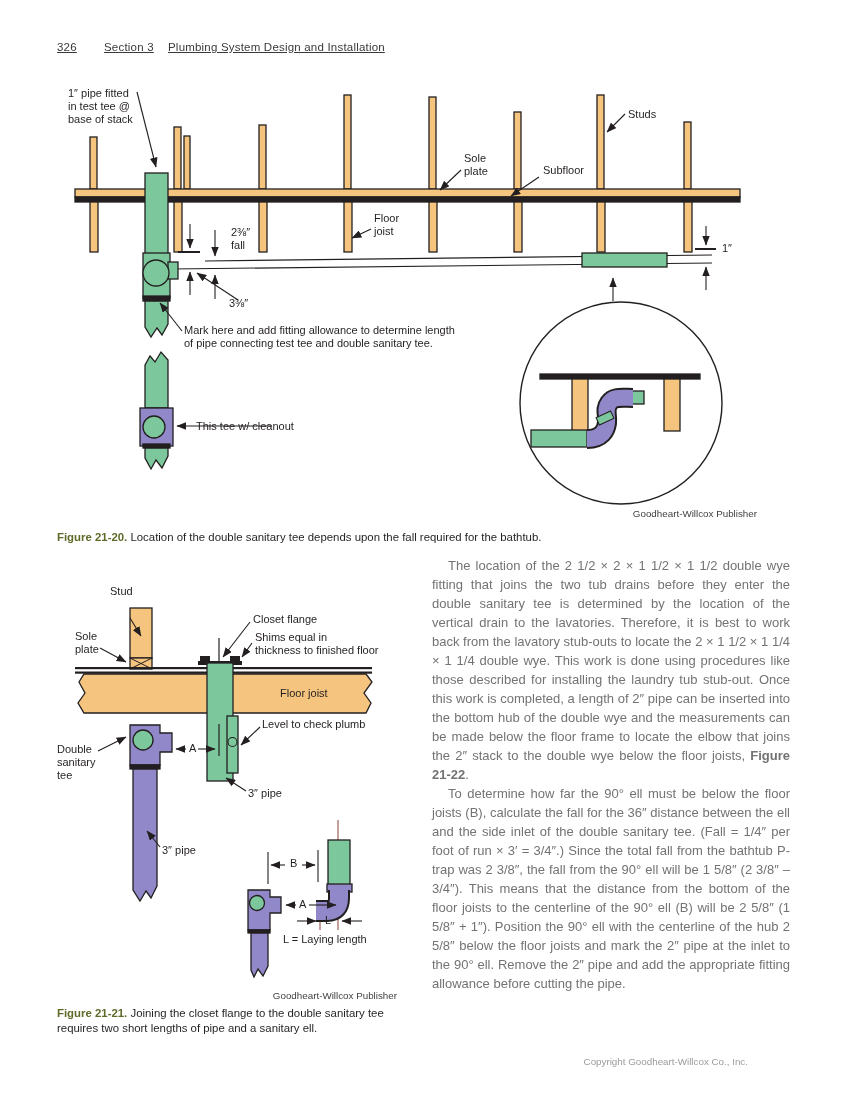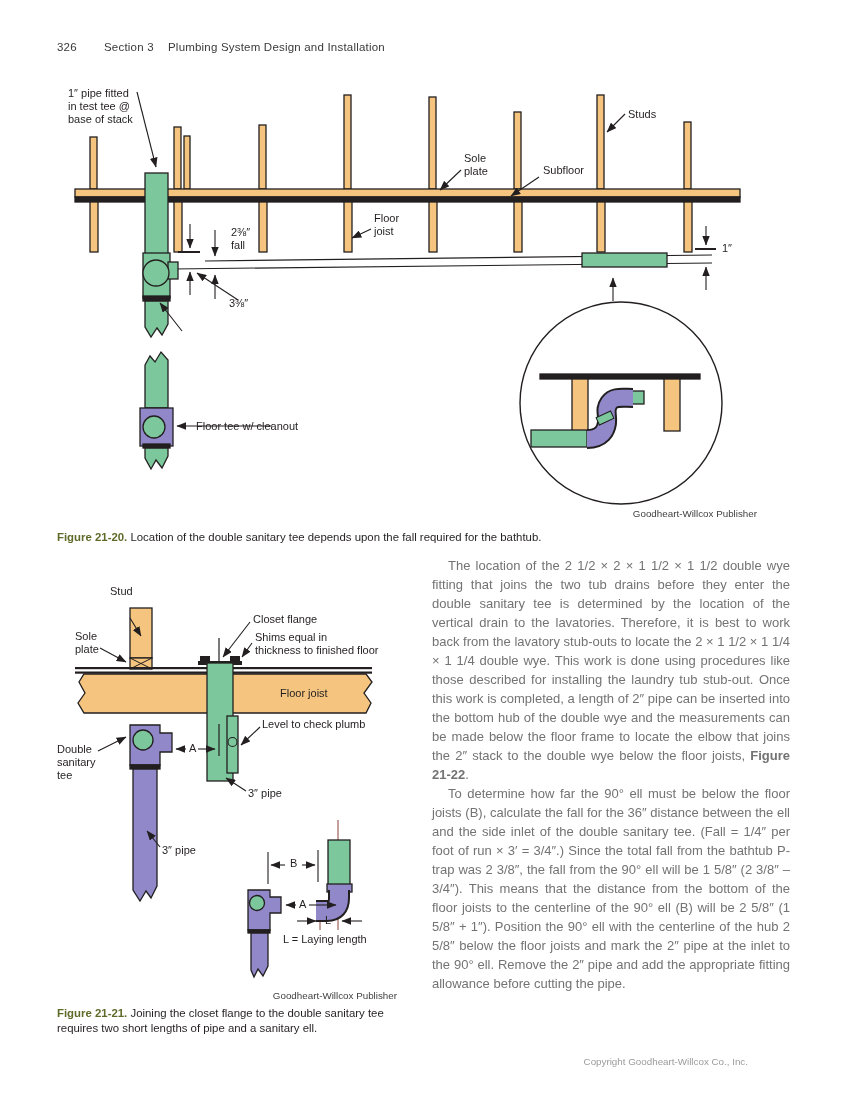--- a/index.html
+++ b/index.html
@@ -1,18 +1,18 @@
 <!DOCTYPE html>
 <html><head>
 <meta charset="utf-8">
 <style>
   html,body{margin:0;padding:0;background:#fff;}
   .page{position:relative;width:849px;height:1112px;background:#ffffff;overflow:hidden;
         font-family:"Liberation Sans",sans-serif;color:#231f20;}
-  .hdr{position:absolute;top:41px;font-size:11.5px;color:#3a3a3a;letter-spacing:.2px;}
+  .hdr{position:absolute;top:41px;font-size:11.5px;color:#3a3a3a;letter-spacing:.2px;text-decoration:underline;}
   svg.fig{position:absolute;left:0;top:0;}
   .lbl{position:absolute;font-size:11px;line-height:13px;color:#231f20;white-space:pre;}
   .credit{position:absolute;font-size:9.8px;color:#3f3f3f;white-space:nowrap;}
   .caption{position:absolute;font-size:11.4px;line-height:15px;color:#231f20;}
   .caption b{color:#5e6a28;}
   .bodytext{position:absolute;left:432px;top:556px;width:358px;
             font-family:Liberation Sans, sans-serif;font-size:13px;line-height:19px;
             text-align:justify;color:#737373;}
   .bodytext p{margin:0;text-indent:16px;}
   .footer{position:absolute;font-size:9.8px;color:#9b9b9b;white-space:nowrap;}
@@ -127,21 +127,23 @@
   <div class="lbl" style="left:628px;top:108px">Studs</div>
   <div class="lbl" style="left:464px;top:152px">Sole
 plate</div>
   <div class="lbl" style="left:543px;top:164px">Subfloor</div>
   <div class="lbl" style="left:374px;top:212px">Floor
 joist</div>
   <div class="lbl" style="left:231px;top:226px">2⅜″
 fall</div>
   <div class="lbl" style="left:229px;top:297px">3⅜″</div>
   <div class="lbl" style="left:722px;top:242px">1″</div>
-  <div class="lbl" style="left:196px;top:420px">Floor tee w/ cleanout</div>
+  <div class="lbl" style="left:184px;top:324px">Mark here and add fitting allowance to determine length
+of pipe connecting test tee and double sanitary tee.</div>
+  <div class="lbl" style="left:196px;top:420px">This tee w/ cleanout</div>
   <div class="credit" style="right:92px;top:508px">Goodheart-Willcox Publisher</div>
 
   <div class="caption" style="left:57px;top:530px;width:706px">
     <b>Figure 21-20.</b>
     <span>Location of the double sanitary tee depends upon the fall required for the bathtub.</span>
   </div>
 
   <svg class="fig" width="849" height="1112" viewBox="0 0 849 1112">
     <defs>
       <marker id="a2" markerWidth="9" markerHeight="7" refX="8.5" refY="3.5" orient="auto">

